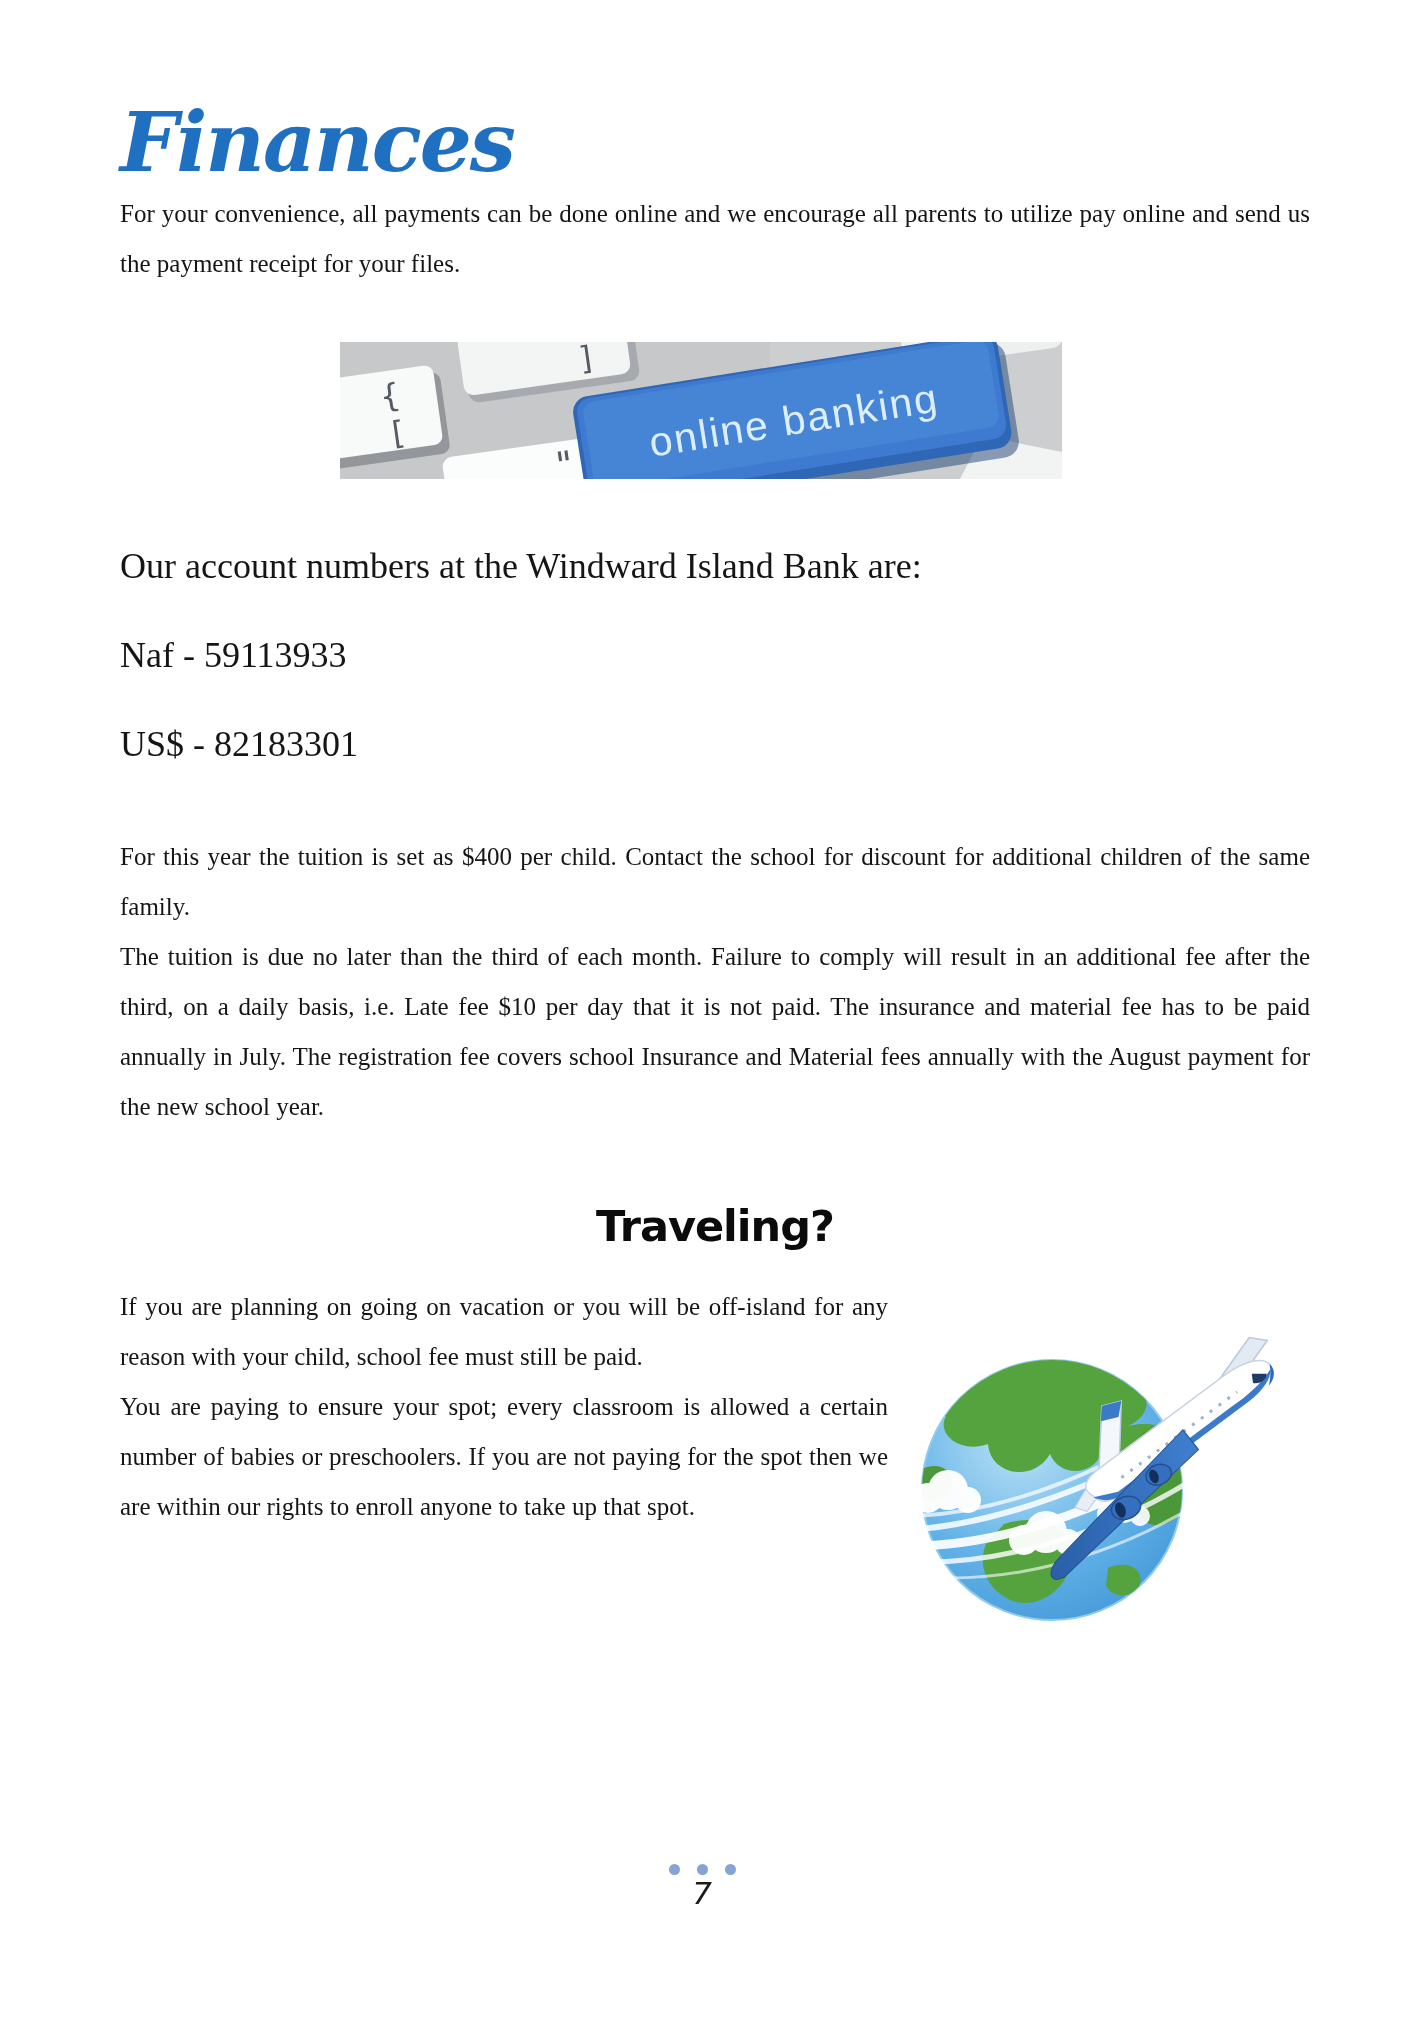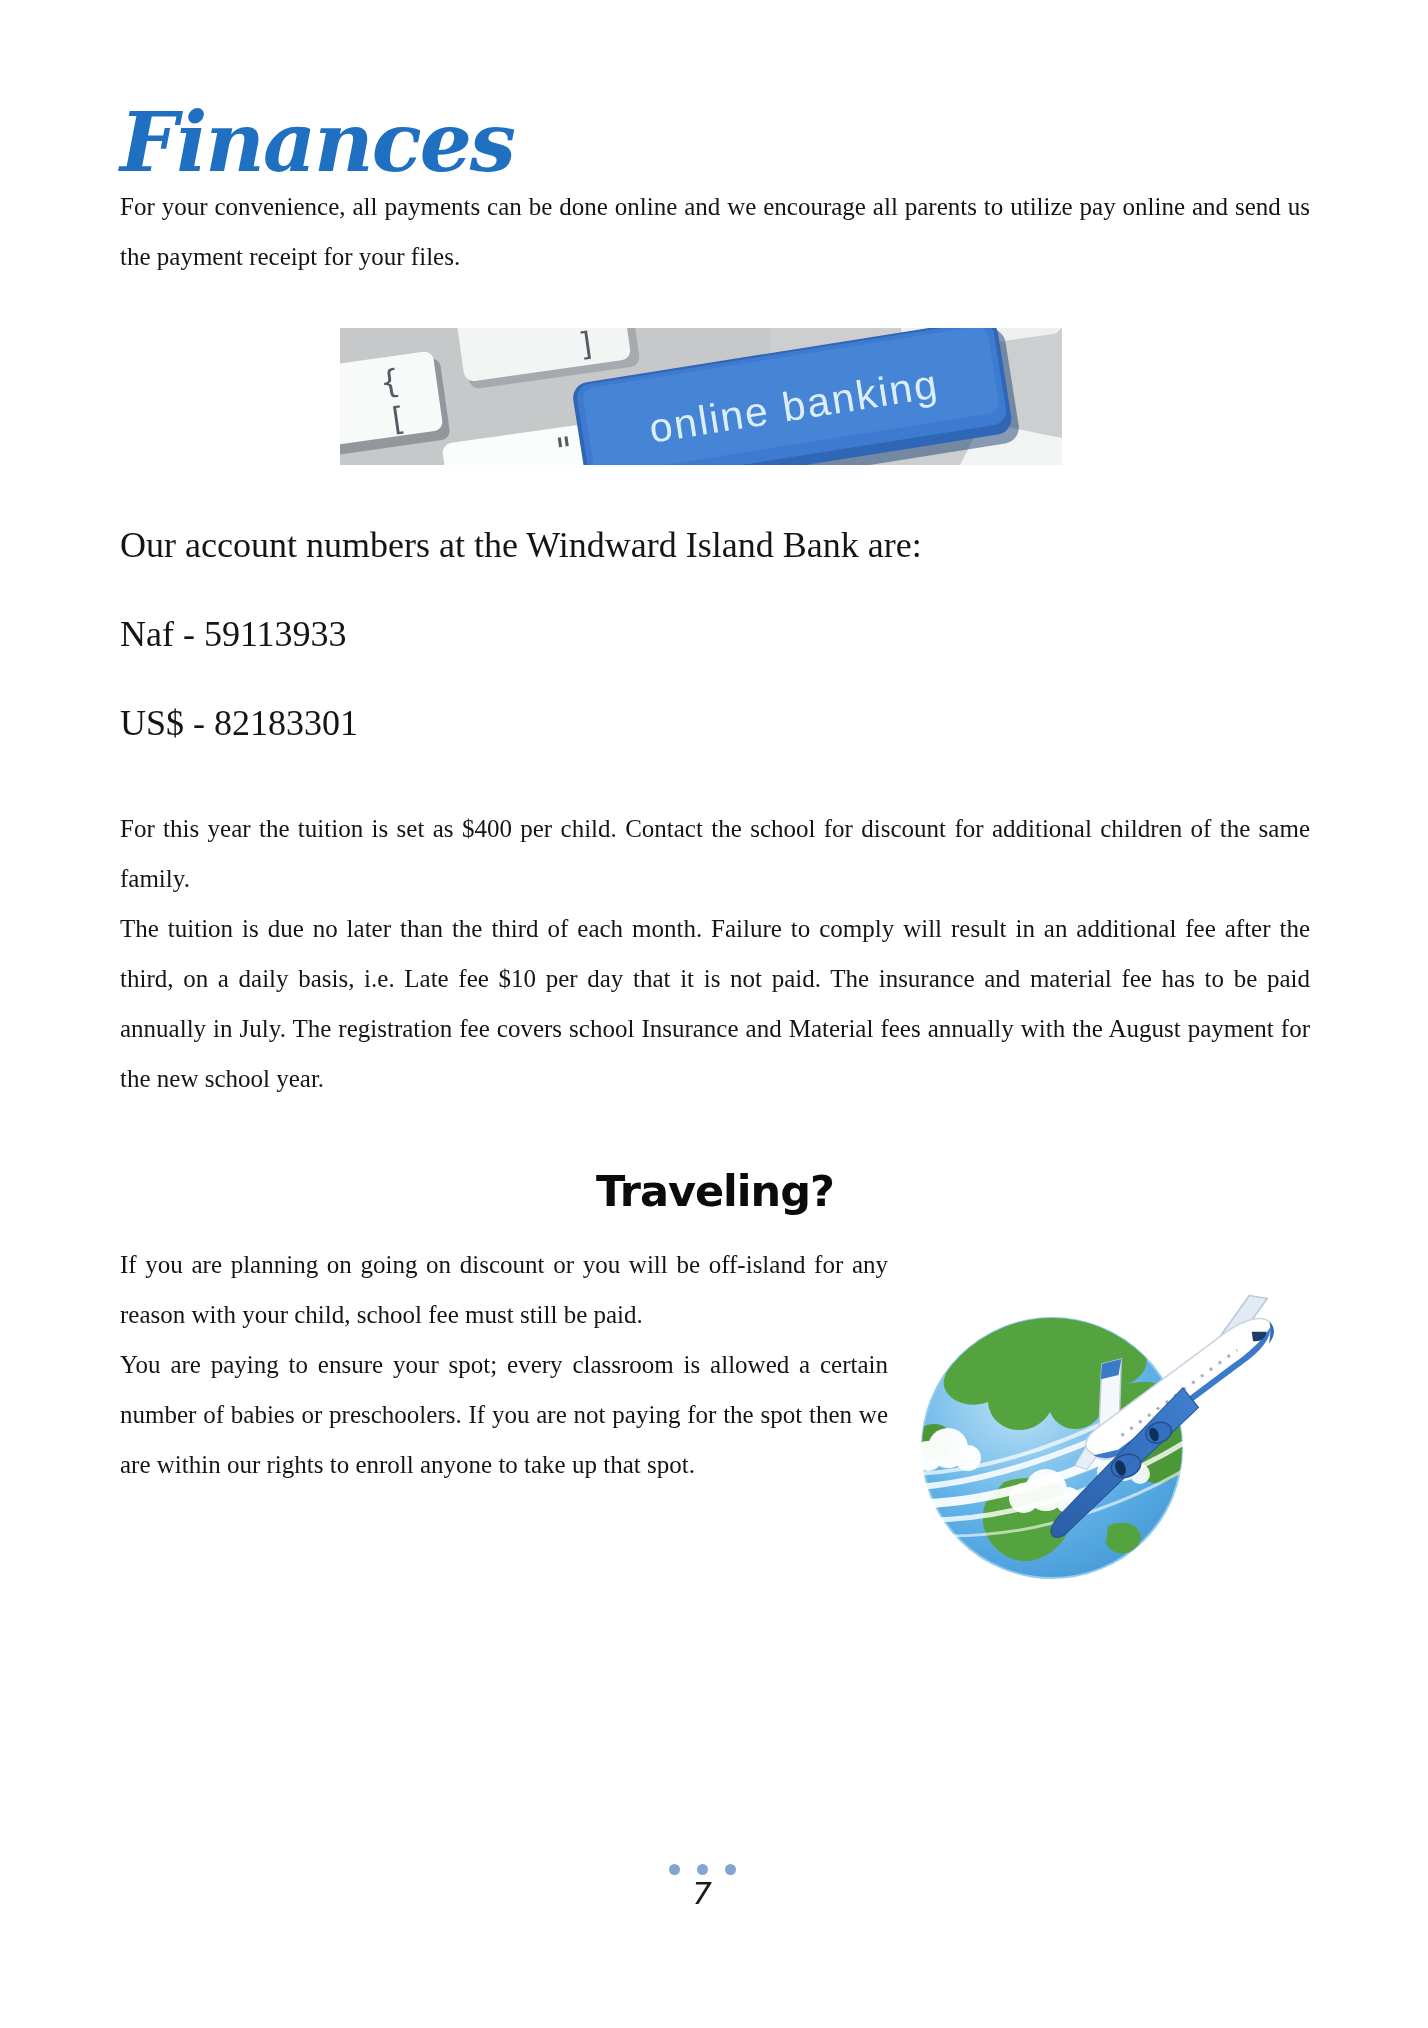--- a/index.html
+++ b/index.html
@@ -1,20 +1,20 @@
 <!DOCTYPE html>
 <html><head>
 <meta charset="utf-8">
 <style>
   html,body{margin:0;padding:0;background:#ffffff;}
   body{
     width:1428px;height:2028px;position:relative;overflow:hidden;
     font-family:"Liberation Serif", serif;color:#151515;
   }
-  .page{box-sizing:border-box;width:1428px;height:2028px;padding:0 118px 0 120px;display:flex;flex-direction:column;}
+  .page{box-sizing:border-box;width:1428px;height:2028px;padding:0 118px 0 120px;display:flex;flex-direction:column;gap:7px;}
   .doc-title{
     font-family:"DejaVu Serif", serif;font-style:italic;font-weight:bold;
     font-size:82px;line-height:0.95;color:#1f70c1;margin:104px 0 0 0;
     letter-spacing:-2px;
   }
   p.body-par{font-size:25px;line-height:50px;text-align:justify;margin:0;}
   .intro{margin-top:44px;}
   .kb-figure{width:722px;height:137px;margin:46px 0 0 220px;overflow:hidden;}
   .account{margin-top:16px;font-size:36px;line-height:50px;}
   .account div{white-space:nowrap;margin-top:39px;}
@@ -168,21 +168,21 @@
           <g>
             <ellipse cx="-58" cy="66" rx="15" ry="11" fill="#356fc0" stroke="#24508f" stroke-width="1.5"></ellipse>
             <ellipse cx="-64" cy="66" rx="5" ry="8" fill="#12305c"></ellipse>
             <ellipse cx="-16" cy="46" rx="13" ry="10" fill="#356fc0" stroke="#24508f" stroke-width="1.5"></ellipse>
             <ellipse cx="-21" cy="46" rx="4.5" ry="7" fill="#12305c"></ellipse>
           </g>
         </g>
       </svg>
     </div>
 
-    <p class="body-par">If you are planning on going on discount or you will be off-island for any reason with your child, school fee must still be paid.</p>
+    <p class="body-par">If you are planning on going on vacation or you will be off-island for any reason with your child, school fee must still be paid.</p>
     <p class="body-par">You are paying to ensure your spot; every classroom is allowed a certain number of babies or preschoolers. If you are not paying for the spot then we are within our rights to enroll anyone to take up that spot.</p>
   </div>
 
   <div class="footer">
     <div class="dots">
       <span class="dot"></span>
       <span class="dot"></span>
       <span class="dot"></span>
     </div>
     <div class="page-num">7</div>

